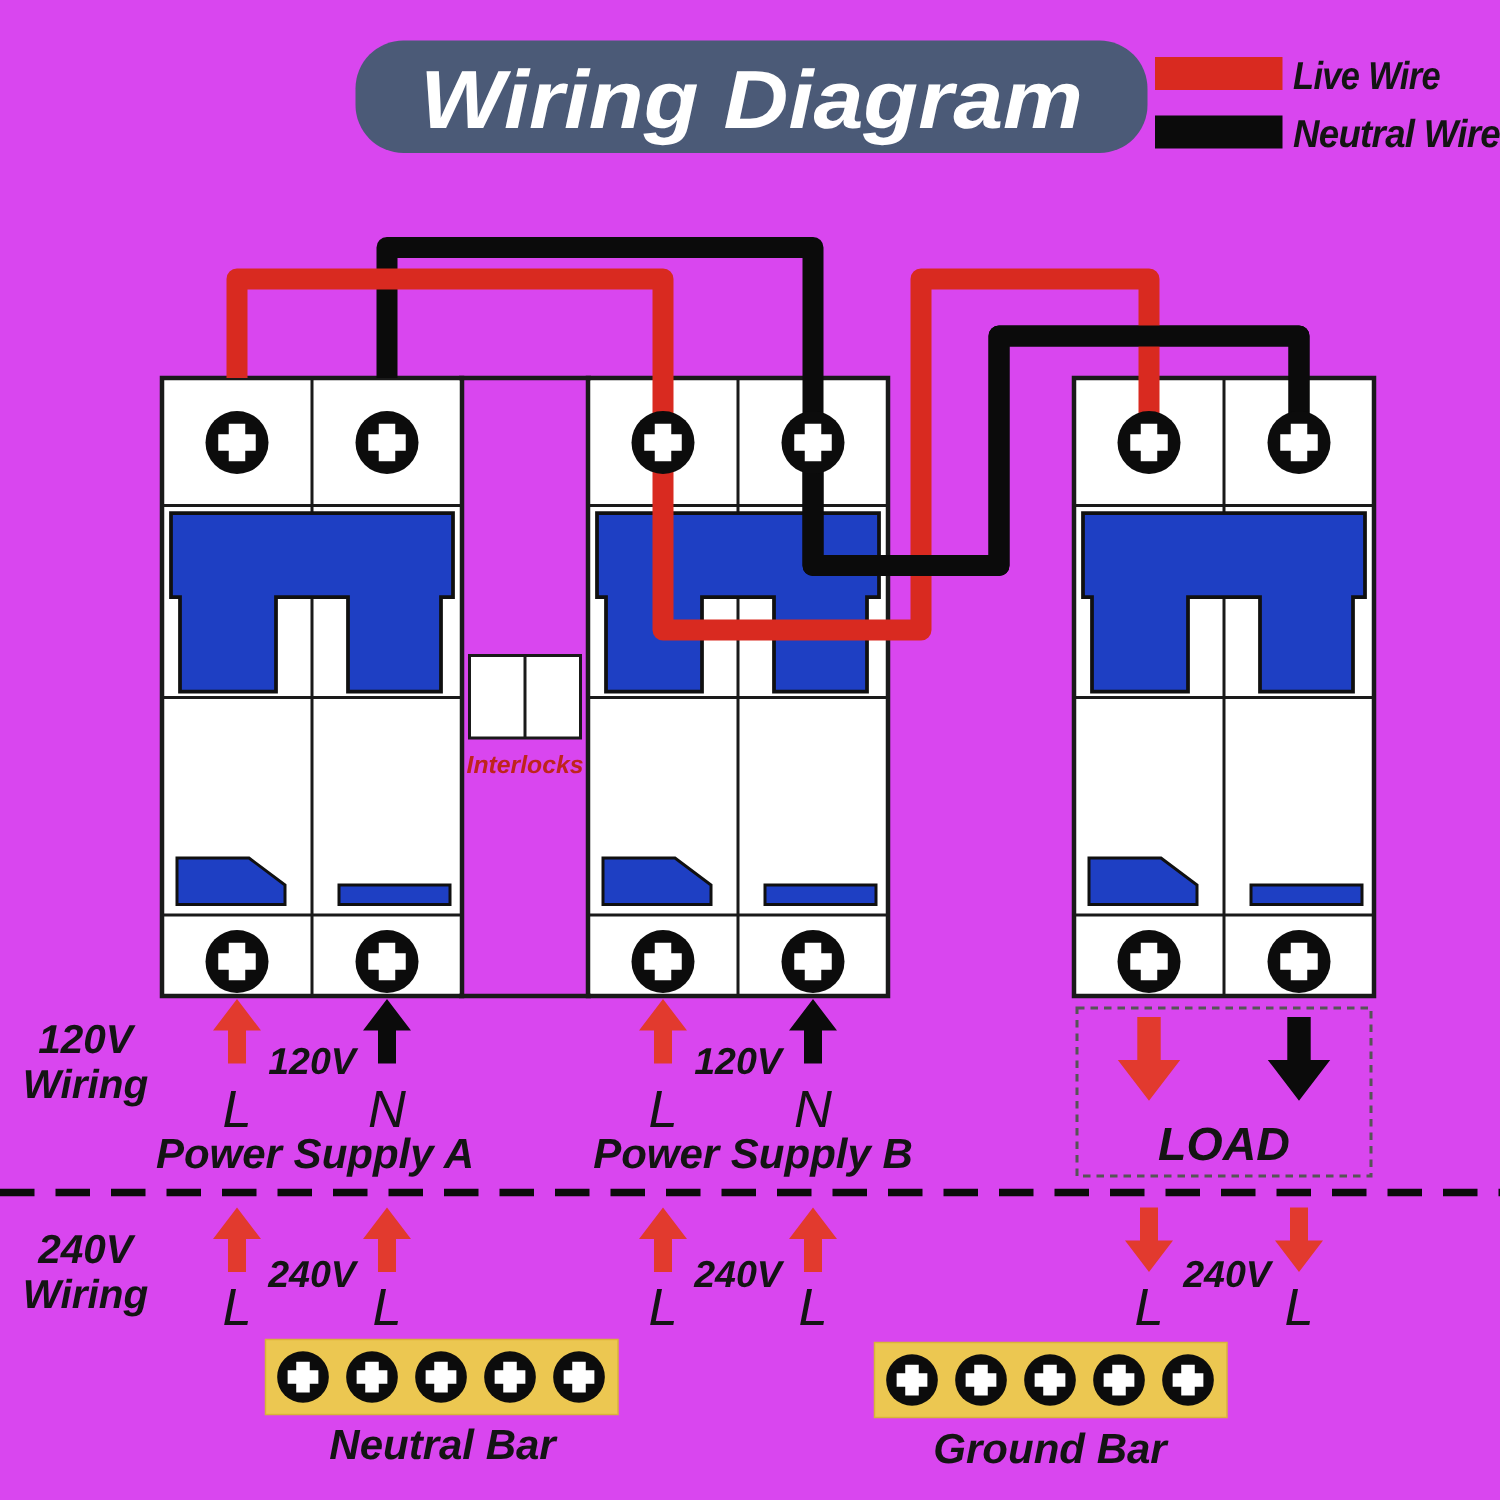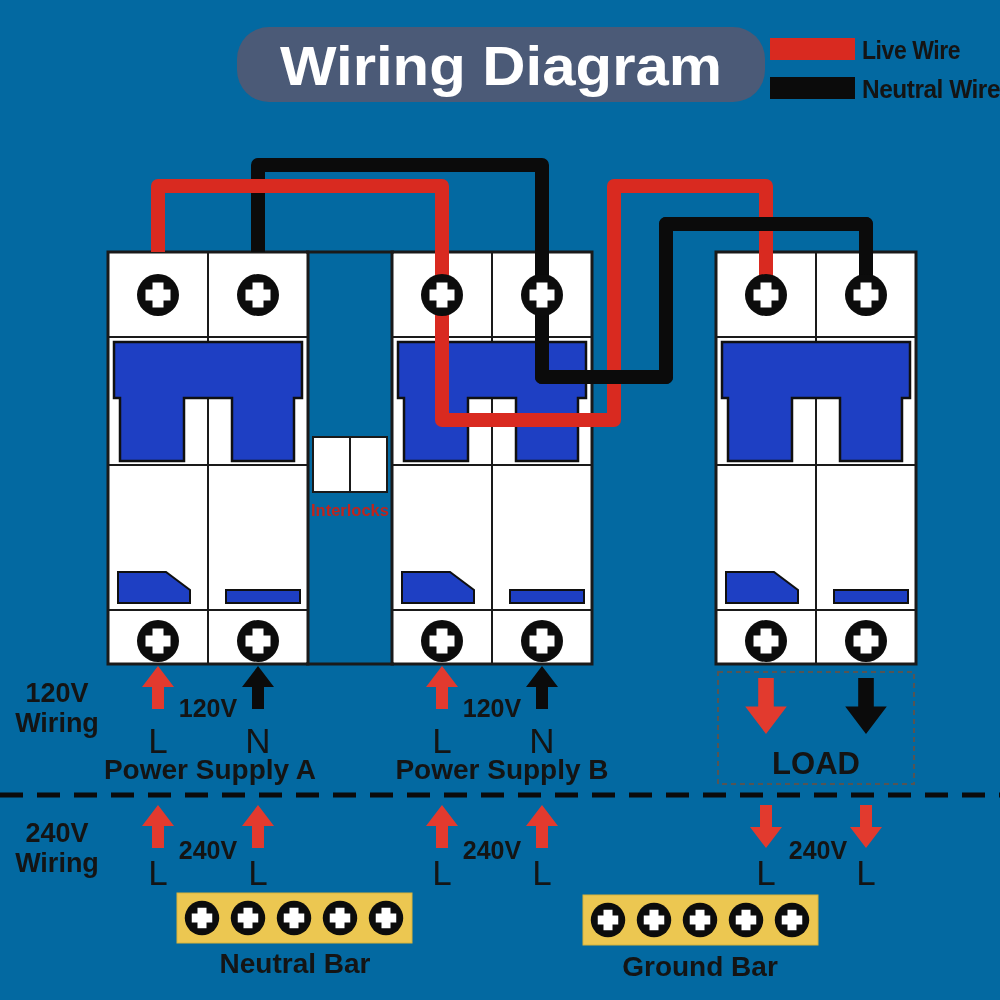--- a/index.html
+++ b/index.html
@@ -1,21 +1,21 @@
 <!DOCTYPE html>
 <html style="--live-wire: #d92a20; --neutral-wire: #0b0b0b; --breaker-blue: #1e3fc3; --bar-yellow: #ecc751; --banner-bg: #4b5a77; --interlock-red: #bf241d; --arrow-red: #e23a2e; --text-black: #141414;"><head>
 <meta charset="utf-8">
 <style>
   :root{
     --live-wire:#d92a20; --neutral-wire:#0b0b0b; --breaker-blue:#1e3fc3;
     --bar-yellow:#ecc751; --banner-bg:#4b5a77; --interlock-red:#bf241d;
     --arrow-red:#e23a2e; --text-black:#141414;
   }
   html,body{margin:0;padding:0;background:#fff;}
-  .canvas{position:relative;width:1000px;height:1000px;background:#0369a1;overflow:hidden;}
+  .canvas{position:relative;width:1000px;height:1000px;background:#d946ef;overflow:hidden;font-style:italic;}
   text{font-family:"Liberation Sans",sans-serif;fill:var(--text-black);}
   .t-title{font-weight:bold;font-size:55px;fill:#ffffff;}
   .t-legend{font-weight:bold;font-size:26px;letter-spacing:-0.5px;}
   .t-sectlabel{font-weight:bold;font-size:27px;}
   .t-volt{font-weight:bold;font-size:25px;}
   .t-ln{font-weight:400;font-size:35px;}
   .t-supply{font-weight:bold;font-size:28px;}
   .t-load{font-weight:bold;font-size:31px;}
   .t-bar{font-weight:bold;font-size:28px;}
   .t-interlock{font-weight:bold;font-size:16.5px;fill:var(--interlock-red);}

